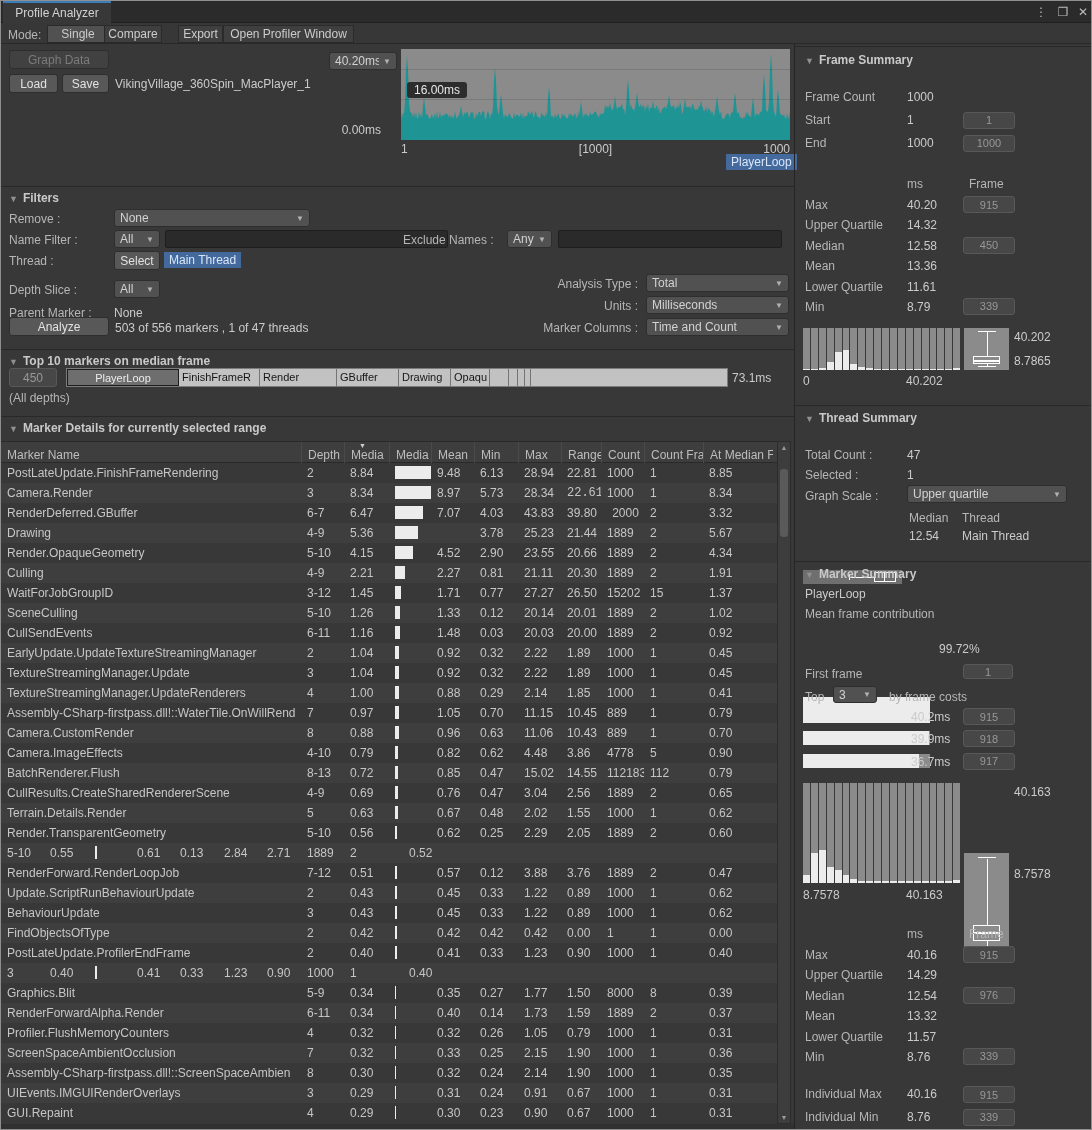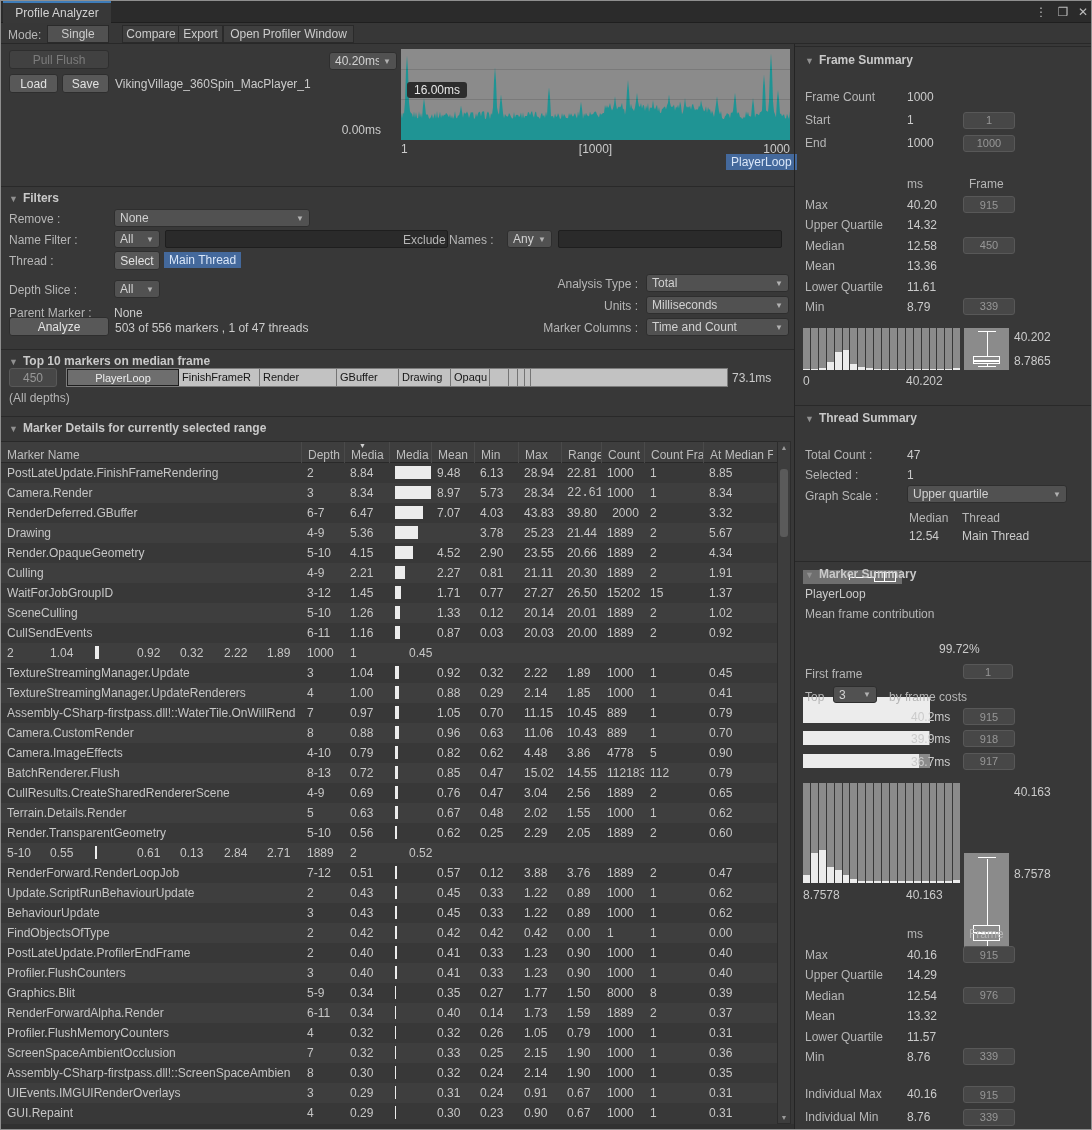--- a/index.html
+++ b/index.html
@@ -94,25 +94,25 @@
   <div class="a tab">
       <span>Profile Analyzer</span>
     </div>
   <div class="a winicon" style="left:1032px;">⋮</div>
   <div class="a winicon" style="left:1054px;">❐</div>
   <div class="a winicon" style="left:1074px;">✕</div>
 
   <div class="a menubar"></div>
   <div class="a lbl" style="left:7px;top:27px;">Mode:</div>
   <div class="a mbtn active" style="left:46px;width:62px;">Single</div>
-  <div class="a mbtn" style="left:121px;width:58px;">Compare</div>
+  <div class="a mbtn" style="left:103px;width:58px;">Compare</div>
   <div class="a mbtn" style="left:177px;width:45px;">Export</div>
   <div class="a mbtn" style="left:222px;width:131px;">Open Profiler Window</div>
 
-  <div class="a btn disabled" style="left:8px;top:49px;width:100px;height:19px;">Pull Flush</div>
+  <div class="a btn disabled" style="left:8px;top:49px;width:100px;height:19px;">Graph Data</div>
   <div class="a btn" style="left:8px;top:73px;width:49px;height:19px;">Load</div>
   <div class="a btn" style="left:61px;top:73px;width:47px;height:19px;">Save</div>
   <div class="a val" style="left:114px;top:76px;width:238px;overflow:hidden;">VikingVillage_360Spin_MacPlayer_1</div>
 
   <div class="a dd" style="left:328px;top:51px;width:68px;height:18px;">
     <span class="ddlabel">40.20ms</span>
       <span class="arr">▼</span>
   </div>
   <div class="a chart" style="left:400px;top:48px;width:389px;height:91px;">
     <div class="gline" style="top:22%;"></div>
@@ -278,21 +278,21 @@
       </div>
       <div class="trow">
         <div class="td td-name" style="width: 300px;">Render.OpaqueGeometry</div>
         <div class="td td-depth" style="width: 43px;">5-10</div>
         <div class="td td-median" style="width: 45px;">4.15</div>
         <div class="td td-bar" style="width: 42px;">
           <div class="mbarcell" style="width: 17.8394px;"></div>
         </div>
         <div class="td td-mean" style="width: 43px;">4.52</div>
         <div class="td td-min" style="width: 44px;">2.90</div>
-        <div class="td td-max" style="width: 43px;">23.55</div>
+        <div class="td td-max" style="width: 43px; font-style: italic;">23.55</div>
         <div class="td td-range" style="width: 40px;">20.66</div>
         <div class="td td-count" style="width: 43px;">1889</div>
         <div class="td td-count_frames" style="width: 59px;">2</div>
         <div class="td td-at_median" style="width: 70px;">4.34</div>
       </div>
       <div class="trow alt">
         <div class="td td-name" style="width: 300px;">Culling</div>
         <div class="td td-depth" style="width: 43px;">4-9</div>
         <div class="td td-median" style="width: 45px;">2.21</div>
         <div class="td td-bar" style="width: 42px;">
@@ -336,29 +336,30 @@
         <div class="td td-count_frames" style="width: 59px;">2</div>
         <div class="td td-at_median" style="width: 70px;">1.02</div>
       </div>
       <div class="trow">
         <div class="td td-name" style="width: 300px;">CullSendEvents</div>
         <div class="td td-depth" style="width: 43px;">6-11</div>
         <div class="td td-median" style="width: 45px;">1.16</div>
         <div class="td td-bar" style="width: 42px;">
           <div class="mbarcell" style="width: 4.98643px;"></div>
         </div>
-        <div class="td td-mean" style="width: 43px;">0.87</div>
+        <div class="td td-mean" style="width: 43px;">1.48</div>
         <div class="td td-min" style="width: 44px;">0.03</div>
         <div class="td td-max" style="width: 43px;">20.03</div>
         <div class="td td-range" style="width: 40px;">20.00</div>
         <div class="td td-count" style="width: 43px;">1889</div>
         <div class="td td-count_frames" style="width: 59px;">2</div>
         <div class="td td-at_median" style="width: 70px;">0.92</div>
       </div>
       <div class="trow alt">
+        <div class="td td-name" style="width: 300px;">EarlyUpdate.UpdateTextureStreamingManager</div>
         <div class="td td-depth" style="width: 43px;">2</div>
         <div class="td td-median" style="width: 45px;">1.04</div>
         <div class="td td-bar" style="width: 42px;">
           <div class="mbarcell" style="width: 4.47059px;"></div>
         </div>
         <div class="td td-mean" style="width: 43px;">0.92</div>
         <div class="td td-min" style="width: 44px;">0.32</div>
         <div class="td td-max" style="width: 43px;">2.22</div>
         <div class="td td-range" style="width: 40px;">1.89</div>
         <div class="td td-count" style="width: 43px;">1000</div>
@@ -583,21 +584,20 @@
         </div>
         <div class="td td-mean" style="width: 43px;">0.41</div>
         <div class="td td-min" style="width: 44px;">0.33</div>
         <div class="td td-max" style="width: 43px;">1.23</div>
         <div class="td td-range" style="width: 40px;">0.90</div>
         <div class="td td-count" style="width: 43px;">1000</div>
         <div class="td td-count_frames" style="width: 59px;">1</div>
         <div class="td td-at_median" style="width: 70px;">0.40</div>
       </div>
       <div class="trow alt">
-        <div class="td td-name" style="width: 300px;">Profiler.FlushCounters</div>
         <div class="td td-depth" style="width: 43px;">3</div>
         <div class="td td-median" style="width: 45px;">0.40</div>
         <div class="td td-bar" style="width: 42px;">
           <div class="mbarcell" style="width: 1.71946px;"></div>
         </div>
         <div class="td td-mean" style="width: 43px;">0.41</div>
         <div class="td td-min" style="width: 44px;">0.33</div>
         <div class="td td-max" style="width: 43px;">1.23</div>
         <div class="td td-range" style="width: 40px;">0.90</div>
         <div class="td td-count" style="width: 43px;">1000</div>

